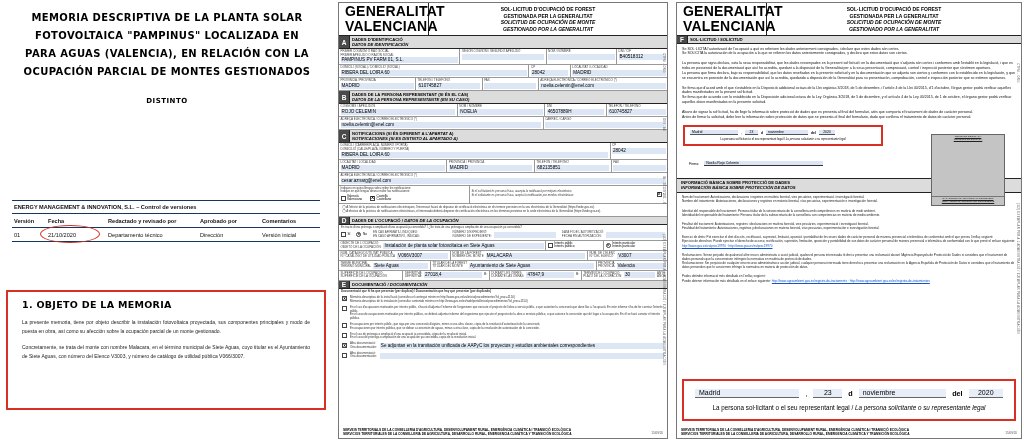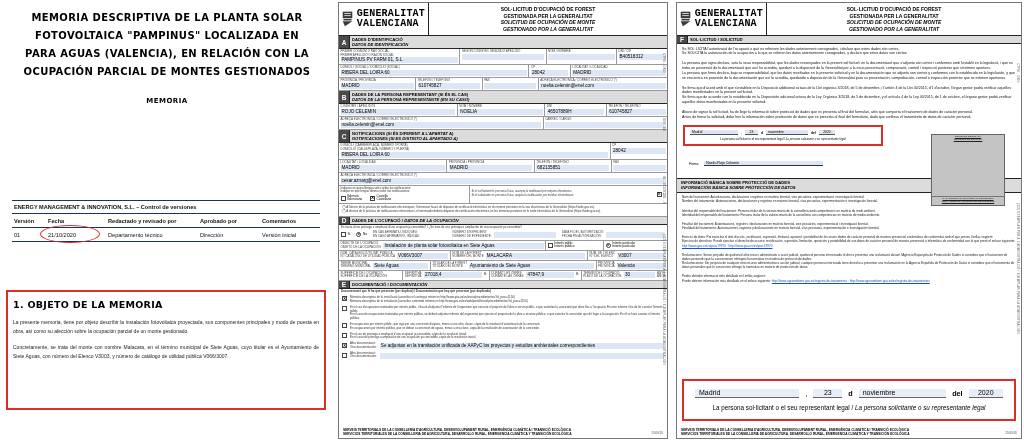--- a/index.html
+++ b/index.html
@@ -14,32 +14,32 @@
   .lsub{margin-top:16px;text-align:center;font-weight:bold;font-size:7px;letter-spacing:.5px;
         font-family:"DejaVu Sans",sans-serif}
   .ltable{position:absolute;left:10px;right:12px;top:198px;font-size:5.6px;color:#111}
   .tcap{border-top:1.6px solid #17365d;border-bottom:1px solid #17365d;font-weight:bold;padding:3px 2px}
   .thead{display:flex;font-weight:bold;padding:3.5px 2px;border-bottom:1px solid #17365d}
   .trow{display:flex;padding:3.5px 2px;border-bottom:1.6px solid #17365d;position:relative}
   .c1{width:34px}.c2{width:60px}.c3{width:92px}.c4{width:62px}.c5{flex:1}
   .ellipse{position:absolute;left:28px;top:-3.5px;width:58px;height:16px;border:1.7px solid #d93025;
            border-radius:50%;pointer-events:none}
   .redbox{position:absolute;left:4px;right:6px;top:288px;height:120px;border:2.5px solid #d93025;
-          padding:7px 5px;box-sizing:border-box}
+          padding:7px 14px;box-sizing:border-box}
   .rhead{font-weight:bold;font-size:9.5px;font-family:"DejaVu Sans",sans-serif;letter-spacing:.3px}
   .rpar{font-size:5px;line-height:1.7;margin-top:8px;text-align:justify;color:#222}
 
   
   #pgM{left:338px;width:330px;border:1px solid #777;display:flex;flex-direction:column}
   #pgR{left:676px;width:346px;border:1px solid #777;display:flex;flex-direction:column}
   .fhead{display:flex;border-bottom:1px solid #222;height:32px;flex:none}
   .logo{width:90px;border-right:1px solid #222;display:flex;align-items:center;gap:3px;
         padding:2px 3px;box-sizing:border-box}
-  .orgname{font-weight:bold;font-size:10px;line-height:1.05;letter-spacing:.2px;white-space:pre-line;
-           font-family:Liberation Mono, monospace}
+  .orgname{font-weight:bold;font-size:14px;line-height:1.05;letter-spacing:.2px;white-space:pre-line;
+           font-family:Liberation Sans, sans-serif}
   .ftitle{flex:1;display:flex;flex-direction:column;justify-content:center;text-align:center;
           font-size:5px;font-weight:bold;line-height:1.3}
   .ftitle .es{font-style:italic}
   .ftxt{white-space:pre-line}
   .secbar{display:flex;align-items:stretch;border-bottom:1px solid #222;background:#dcdcdc;flex:none}
   .secletter{width:10px;min-width:10px;background:#4a4a4a;color:#fff;font-weight:bold;font-size:6.5px;
              display:flex;align-items:center;justify-content:center;border-right:1px solid #222}
   .sectxt{padding:1px 2px;font-size:4.2px;font-weight:bold;line-height:1.2}
   .sectxt .es{font-style:italic}
   .frow{display:flex;border-bottom:1px solid #999;flex:none}
@@ -82,21 +82,21 @@
   .bfields{display:flex;align-items:flex-end;gap:6px;font-size:7.2px}
   .bf{background:#e8eef8;border-bottom:1px solid #666;padding:0 4px;min-height:9px;font-size:7px;box-sizing:border-box}
   .bcaption{margin-top:6px;text-align:center;font-size:6.3px;white-space:nowrap}
   .bcaption .es{font-style:italic}
 </style>
 </head>
 <body>
 
 <div class="page" id="pgL">
   <div class="ltitle">MEMORIA DESCRIPTIVA DE LA PLANTA SOLAR FOTOVOLTAICA "PAMPINUS" LOCALIZADA EN PARA AGUAS (VALENCIA), EN RELACIÓN CON LA OCUPACIÓN PARCIAL DE MONTES GESTIONADOS</div>
-  <div class="lsub">MEMORIA</div>
+  <div class="lsub">DISTINTO</div>
 
   <div class="ltable">
     <div class="tcap">ENERGY MANAGEMENT &amp; INNOVATION, S.L. – Control de versiones</div>
     <div class="thead">
       <div class="c1">Versión</div>
       <div class="c2">Fecha</div>
       <div class="c3">Redactado y revisado por</div>
       <div class="c4">Aprobado por</div>
       <div class="c5">Comentarios</div>
     </div>

